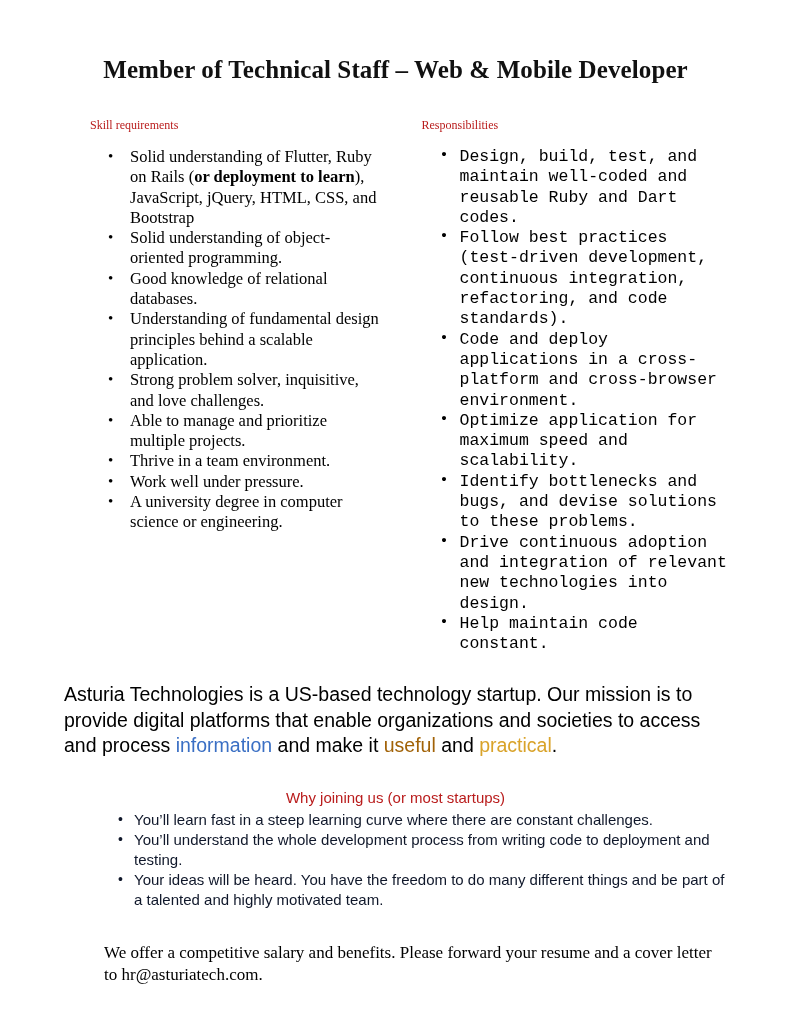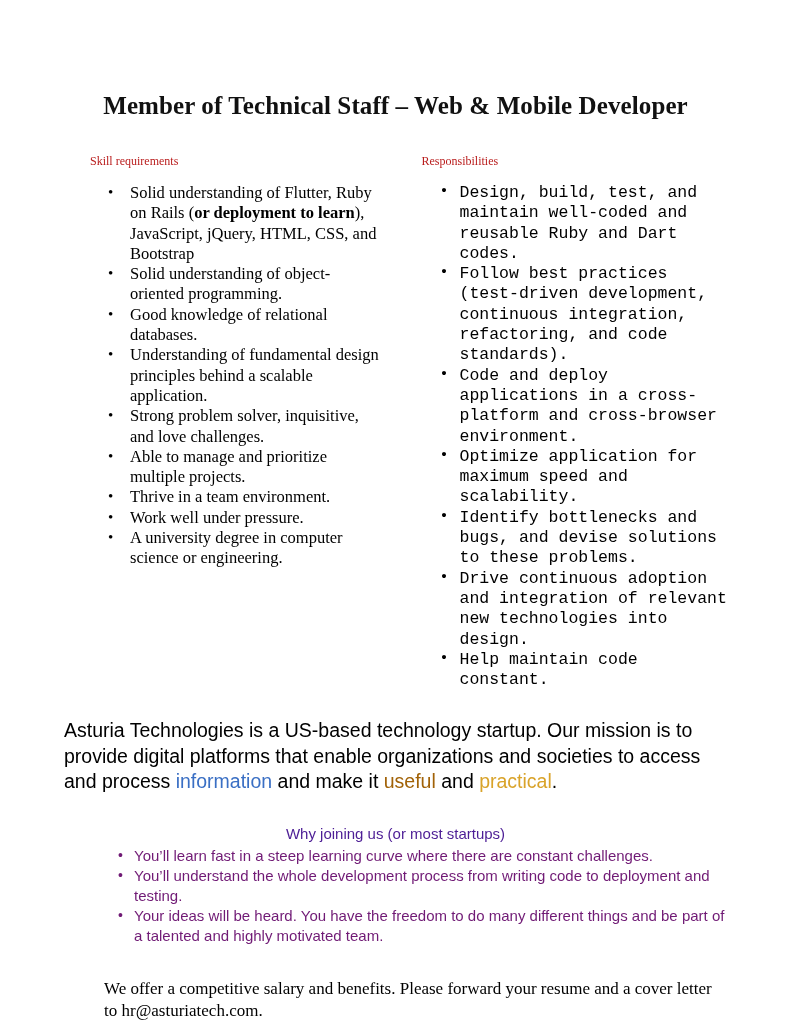--- a/index.html
+++ b/index.html
@@ -12,21 +12,21 @@
     height: 1024px;
     font-family: "Liberation Serif", serif;
     color: #000000;
     position: relative;
     overflow: hidden;
   }
   .page {
     width: 791px;
     height: 998px;
     box-sizing: border-box;
-    padding: 70px 64px 0 64px;
+    padding: 34px 64px 0 64px;
     position: relative;
   }
   .doc-title {
     text-align: center;
     font-family: "Liberation Serif", serif;
     font-size: 25px;
     font-weight: bold;
     letter-spacing: 0.1px;
     margin: 22px 0 0 0;
     color: #111111;
@@ -78,35 +78,35 @@
     color: #000000;
   }
   .blue-word { color: #3a6fc4; }
   .red-word { color: #a16207; }
   .orange-word { color: #d9a32a; }
   .why-heading {
     text-align: center;
     font-family: "Liberation Sans", sans-serif;
     font-size: 15px;
     margin: 30px 0 4px 0;
-    color: #4c1d95;
+    color: #b91c1c;
   }
   ul.why-list {
     list-style: none;
     margin: 0;
     padding: 0 0 0 54px;
     font-family: "Liberation Sans", sans-serif;
   }
   ul.why-list > li {
     position: relative;
     font-size: 15px;
     line-height: 20px;
     padding-left: 16px;
     margin-bottom: 0px;
-    color: #701a75;
+    color: #0f172a;
   }
   ul.why-list > li::before {
     content: "\2022";
     position: absolute;
     left: 0;
     top: -1px;
     font-size: 14px;
   }
   .closing {
     font-family: "Liberation Serif", serif;

